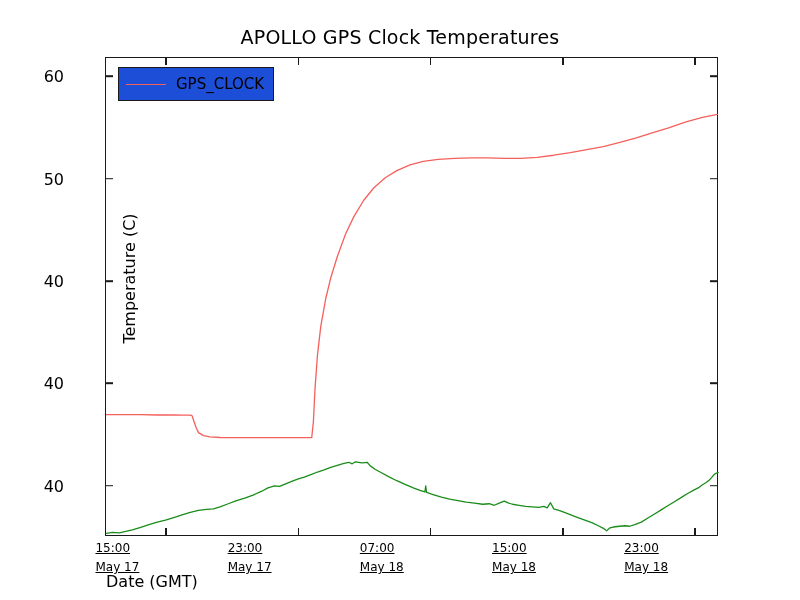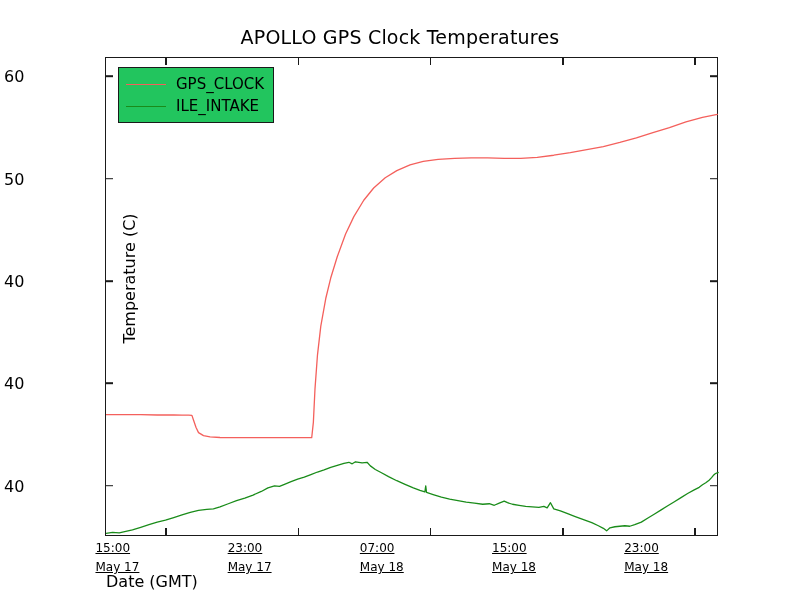--- a/index.html
+++ b/index.html
@@ -58,21 +58,21 @@
     font-size: 16px;
     transform: rotate(-90deg);
     transform-origin: center center;
     white-space: nowrap;
   }
   .ytick-label {
     position: absolute;
     right: 640px;
     width: 60px;
     margin-right: 13px;
-    text-align: left;
+    text-align: right;
     font-size: 16px;
     transform: translateY(-50%);
     white-space: nowrap;
   }
   .ytick-mark {
     position: absolute;
     left: 0;
     width: 7px;
     height: 1.6px;
     background: #1a1a1a;
@@ -113,21 +113,21 @@
   .xtick-mark.top {
     bottom: auto;
     top: 0;
   }
   
   #legend {
     position: absolute;
     left: 12px;
     top: 9px;
     border: 1.6px solid #1a1a1a;
-    background: #22c55e;
+    background: #1d4ed8;
     padding: 5px 9px 5px 7px;
     box-sizing: border-box;
   }
   .legend-row {
     display: flex;
     align-items: center;
     height: 22px;
   }
   .legend-swatch {
     width: 40px;
@@ -207,19 +207,15 @@
         </div>
         <div class="xtick-mark" style="left: 588.216px;"></div>
         <div class="xtick-mark top" style="left: 588.216px;"></div>
       </div>
 
     <div id="legend">
         <div class="legend-row">
           <span class="legend-swatch" style="border-top-color: rgb(244, 96, 92);"></span>
           <span class="legend-text">GPS_CLOCK</span>
         </div>
-        <div class="legend-row">
-          <span class="legend-swatch" style="border-top-color: rgb(26, 140, 26);"></span>
-          <span class="legend-text">ILE_INTAKE</span>
-        </div>
       </div>
   </div>
 </div>
 
 </body></html>

